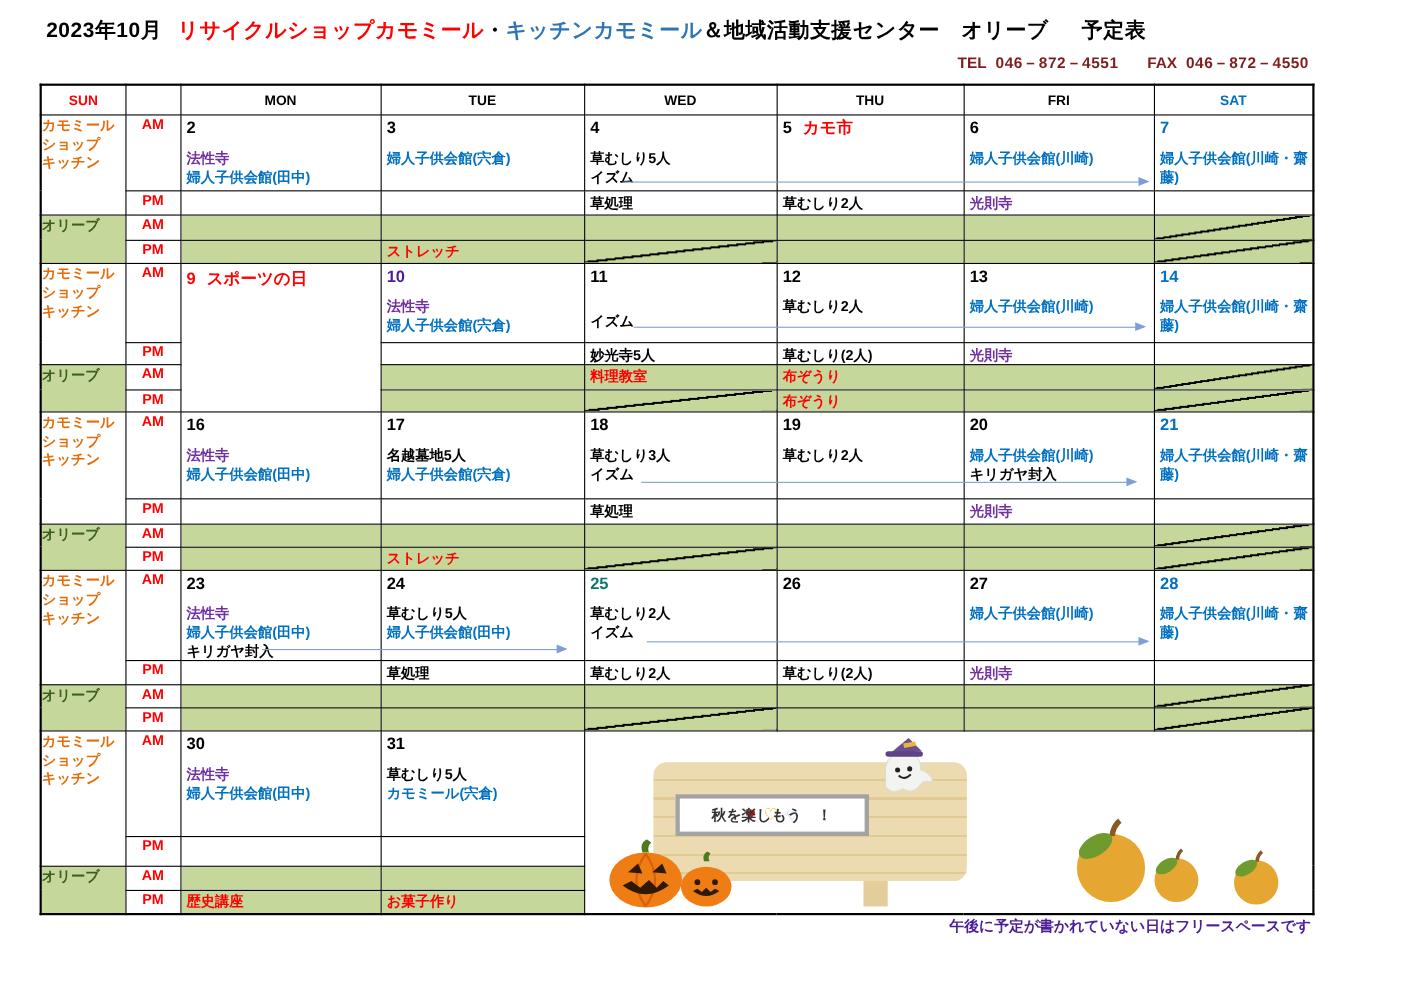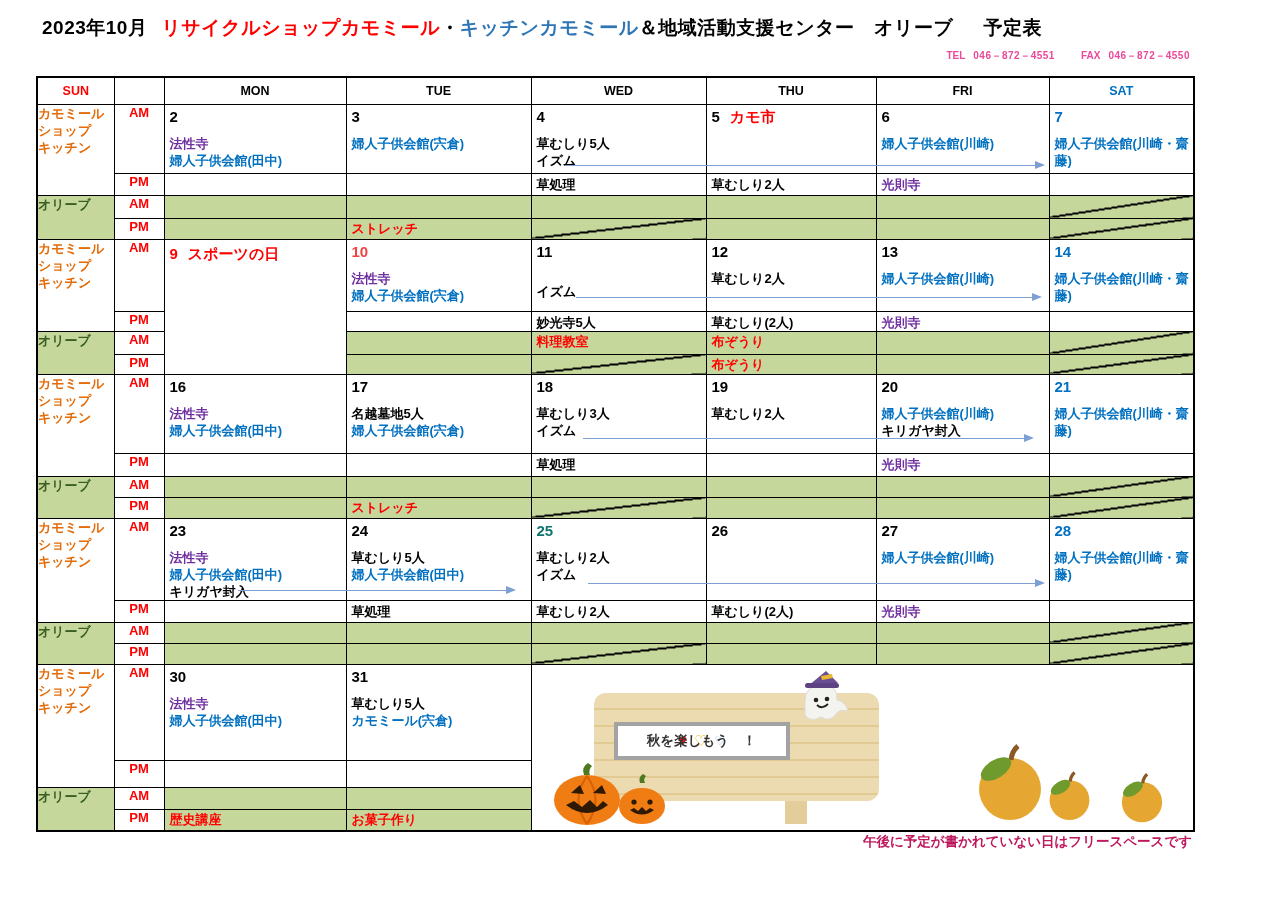--- a/index.html
+++ b/index.html
@@ -7,21 +7,21 @@
   .page{position:relative;width:1280px;height:904px;overflow:hidden;background:#fff;}
 
   
   .title-line{position:absolute;left:42px;top:15px;font-size:19px;font-weight:bold;white-space:nowrap;letter-spacing:.5px;}
   .title-line .month{margin-right:14px;color:#000;}
   .t-red{color:#ff0000;}
   .t-blue{color:#2e75b6;}
   .t-black{color:#000;}
   .title-line .suffix{margin-left:30px;}
 
-  .contact{position:absolute;top:49px;right:90px;font-size:10px;font-weight:bold;color:#ec4899;white-space:nowrap;}
+  .contact{position:absolute;top:49px;right:90px;font-size:14px;font-weight:bold;color:#7f1d1d;white-space:nowrap;}
   .contact .fax-group{margin-left:26px;}
   .contact .num{margin-left:8px;letter-spacing:.5px;}
 
   
   table#calendar{position:absolute;left:36px;top:76px;border-collapse:collapse;table-layout:fixed;border:2px solid #000;}
   #calendar td,#calendar th{border:1px solid #000;padding:0;vertical-align:top;overflow:hidden;}
   #calendar th{font-size:12.5px;font-weight:bold;text-align:center;vertical-align:middle;background:#fff;}
   .green{background:#c6d79c;}
   .ampm{color:#ff0000;font-weight:bold;font-size:13px;text-align:center;vertical-align:middle;background:#fff;}
   .lbl-kamo{color:#e36c09;font-weight:bold;font-size:13px;line-height:1.32;vertical-align:middle;padding-left:7px;background:#fff;}
@@ -47,21 +47,21 @@
   .illo-cell{background:#fff;vertical-align:top;}
   .illo{position:relative;width:100%;height:100%;}
   .illo *{position:absolute;}
   .board-leg{left:253px;top:125px;width:22px;height:34px;background:#e3cd9b;}
   .board{left:62px;top:28px;width:285px;height:108px;border-radius:12px;
     background:repeating-linear-gradient(180deg,#ecdab0 0 15px,#e2cb92 15px 17px);}
   .sign-label{left:82px;top:57px;width:168px;height:30px;background:#fff;border:4px solid #a3a3a3;
     display:flex;align-items:center;justify-content:center;gap:7px;font-size:13.5px;font-weight:bold;color:#333;white-space:nowrap;}
   .heart{position:static;display:inline-block;line-height:1;}
 
-  .footer-note{position:absolute;left:863px;top:833px;font-size:13.5px;font-weight:bold;color:#be185d;white-space:nowrap;}
+  .footer-note{position:absolute;left:863px;top:833px;font-size:13.5px;font-weight:bold;color:#4c1d95;white-space:nowrap;}
 </style>
 </head>
 <body>
 
 <div class="page">
 
   <div class="title-line">
     <span class="month">2023年10月</span><span class="t-red">リサイクルショップカモミール</span><span class="t-black">・</span><span class="t-blue">キッチンカモミール</span><span class="t-black">＆地域活動支援センター　オリーブ</span><span class="t-black suffix">予定表</span>
   </div>
 
@@ -187,21 +187,21 @@
           <td class="lbl-kamo" rowspan="2">
             <div>カモミール</div>
             <div>ショップ</div>
             <div>キッチン</div>
           </td>
           <td class="ampm">AM</td>
           <td class="day tall" rowspan="4">
             <div class="dnum" style="color: rgb(255, 0, 0);"><span>9</span><span class="badge">スポーツの日</span></div>
           </td>
           <td class="day">
-            <div class="dnum"><span style="color: #ef4444;">10</span></div>
+            <div class="dnum"><span style="color: #4c1d95;">10</span></div>
             <div class="lines">
               <div class="ln" style="color: rgb(112, 48, 160);">法性寺</div>
               <div class="ln" style="color: rgb(0, 112, 192);">婦人子供会館(宍倉)</div>
             </div>
           </td>
           <td class="day">
             <div class="dnum"><span style="color: rgb(0, 0, 0);">11</span></div>
             <div class="lines">
               <div class="ln gap" style="color: rgb(0, 0, 0);">イズム</div>
             </div>

